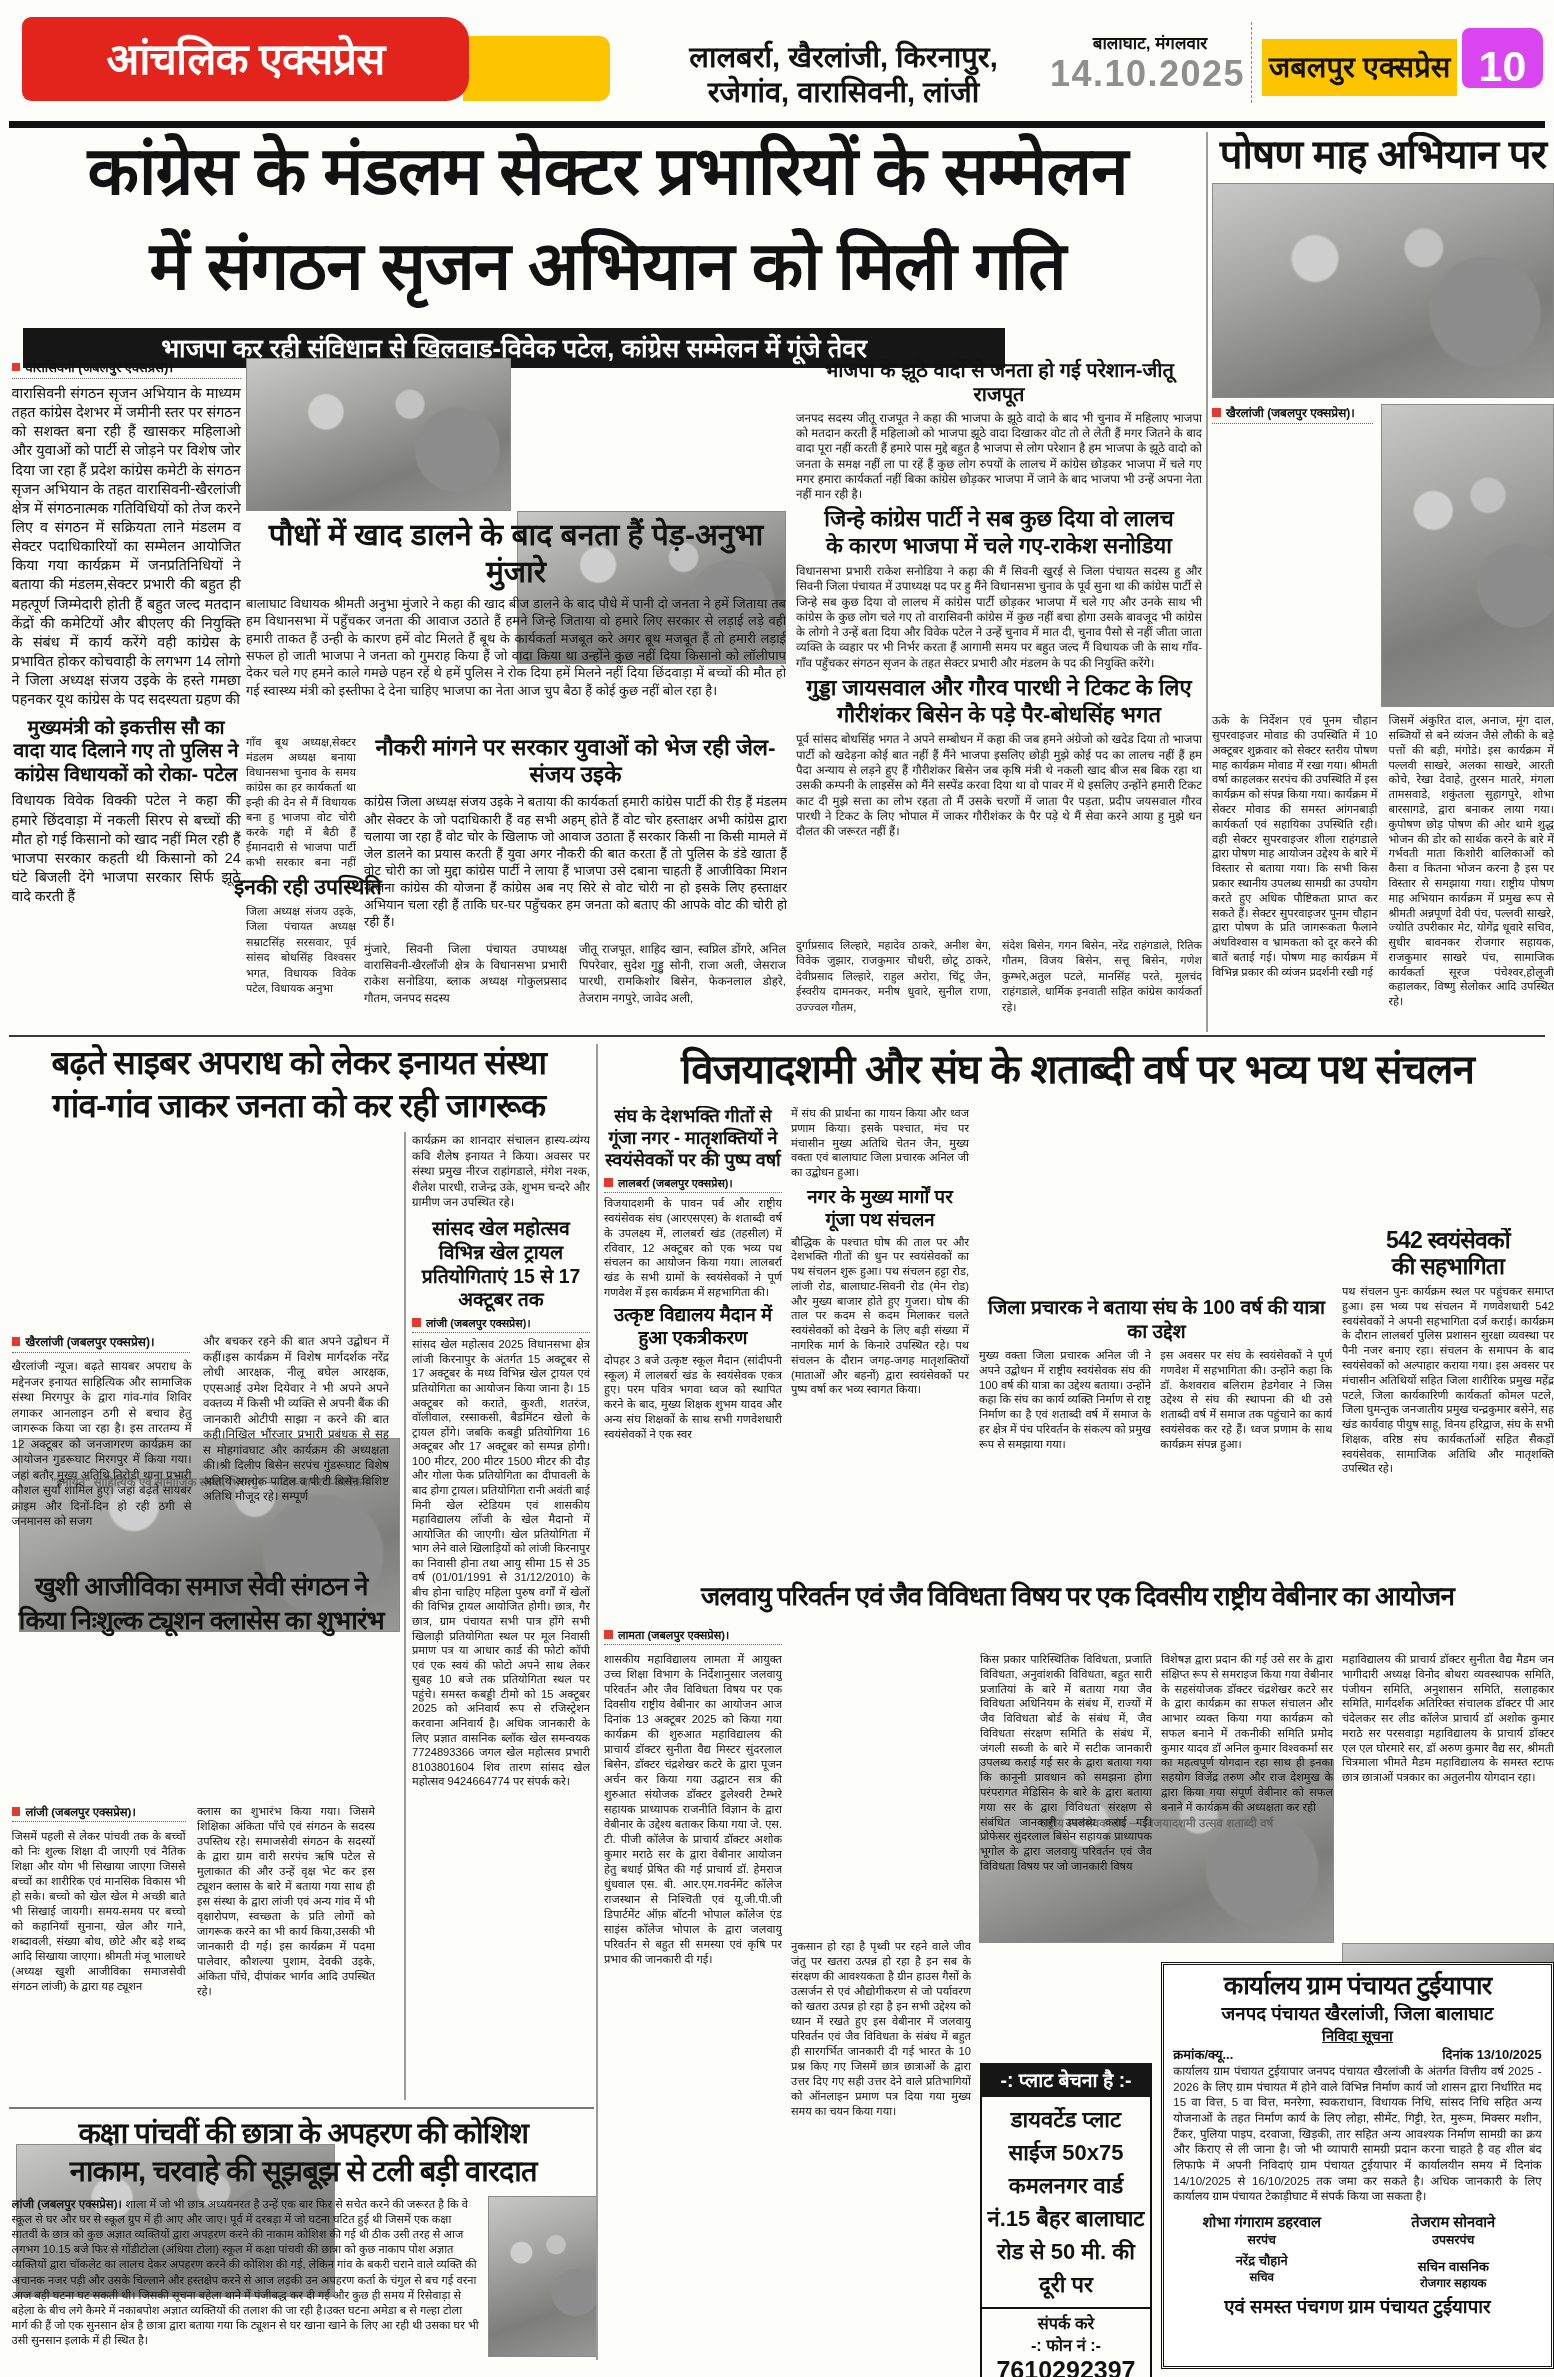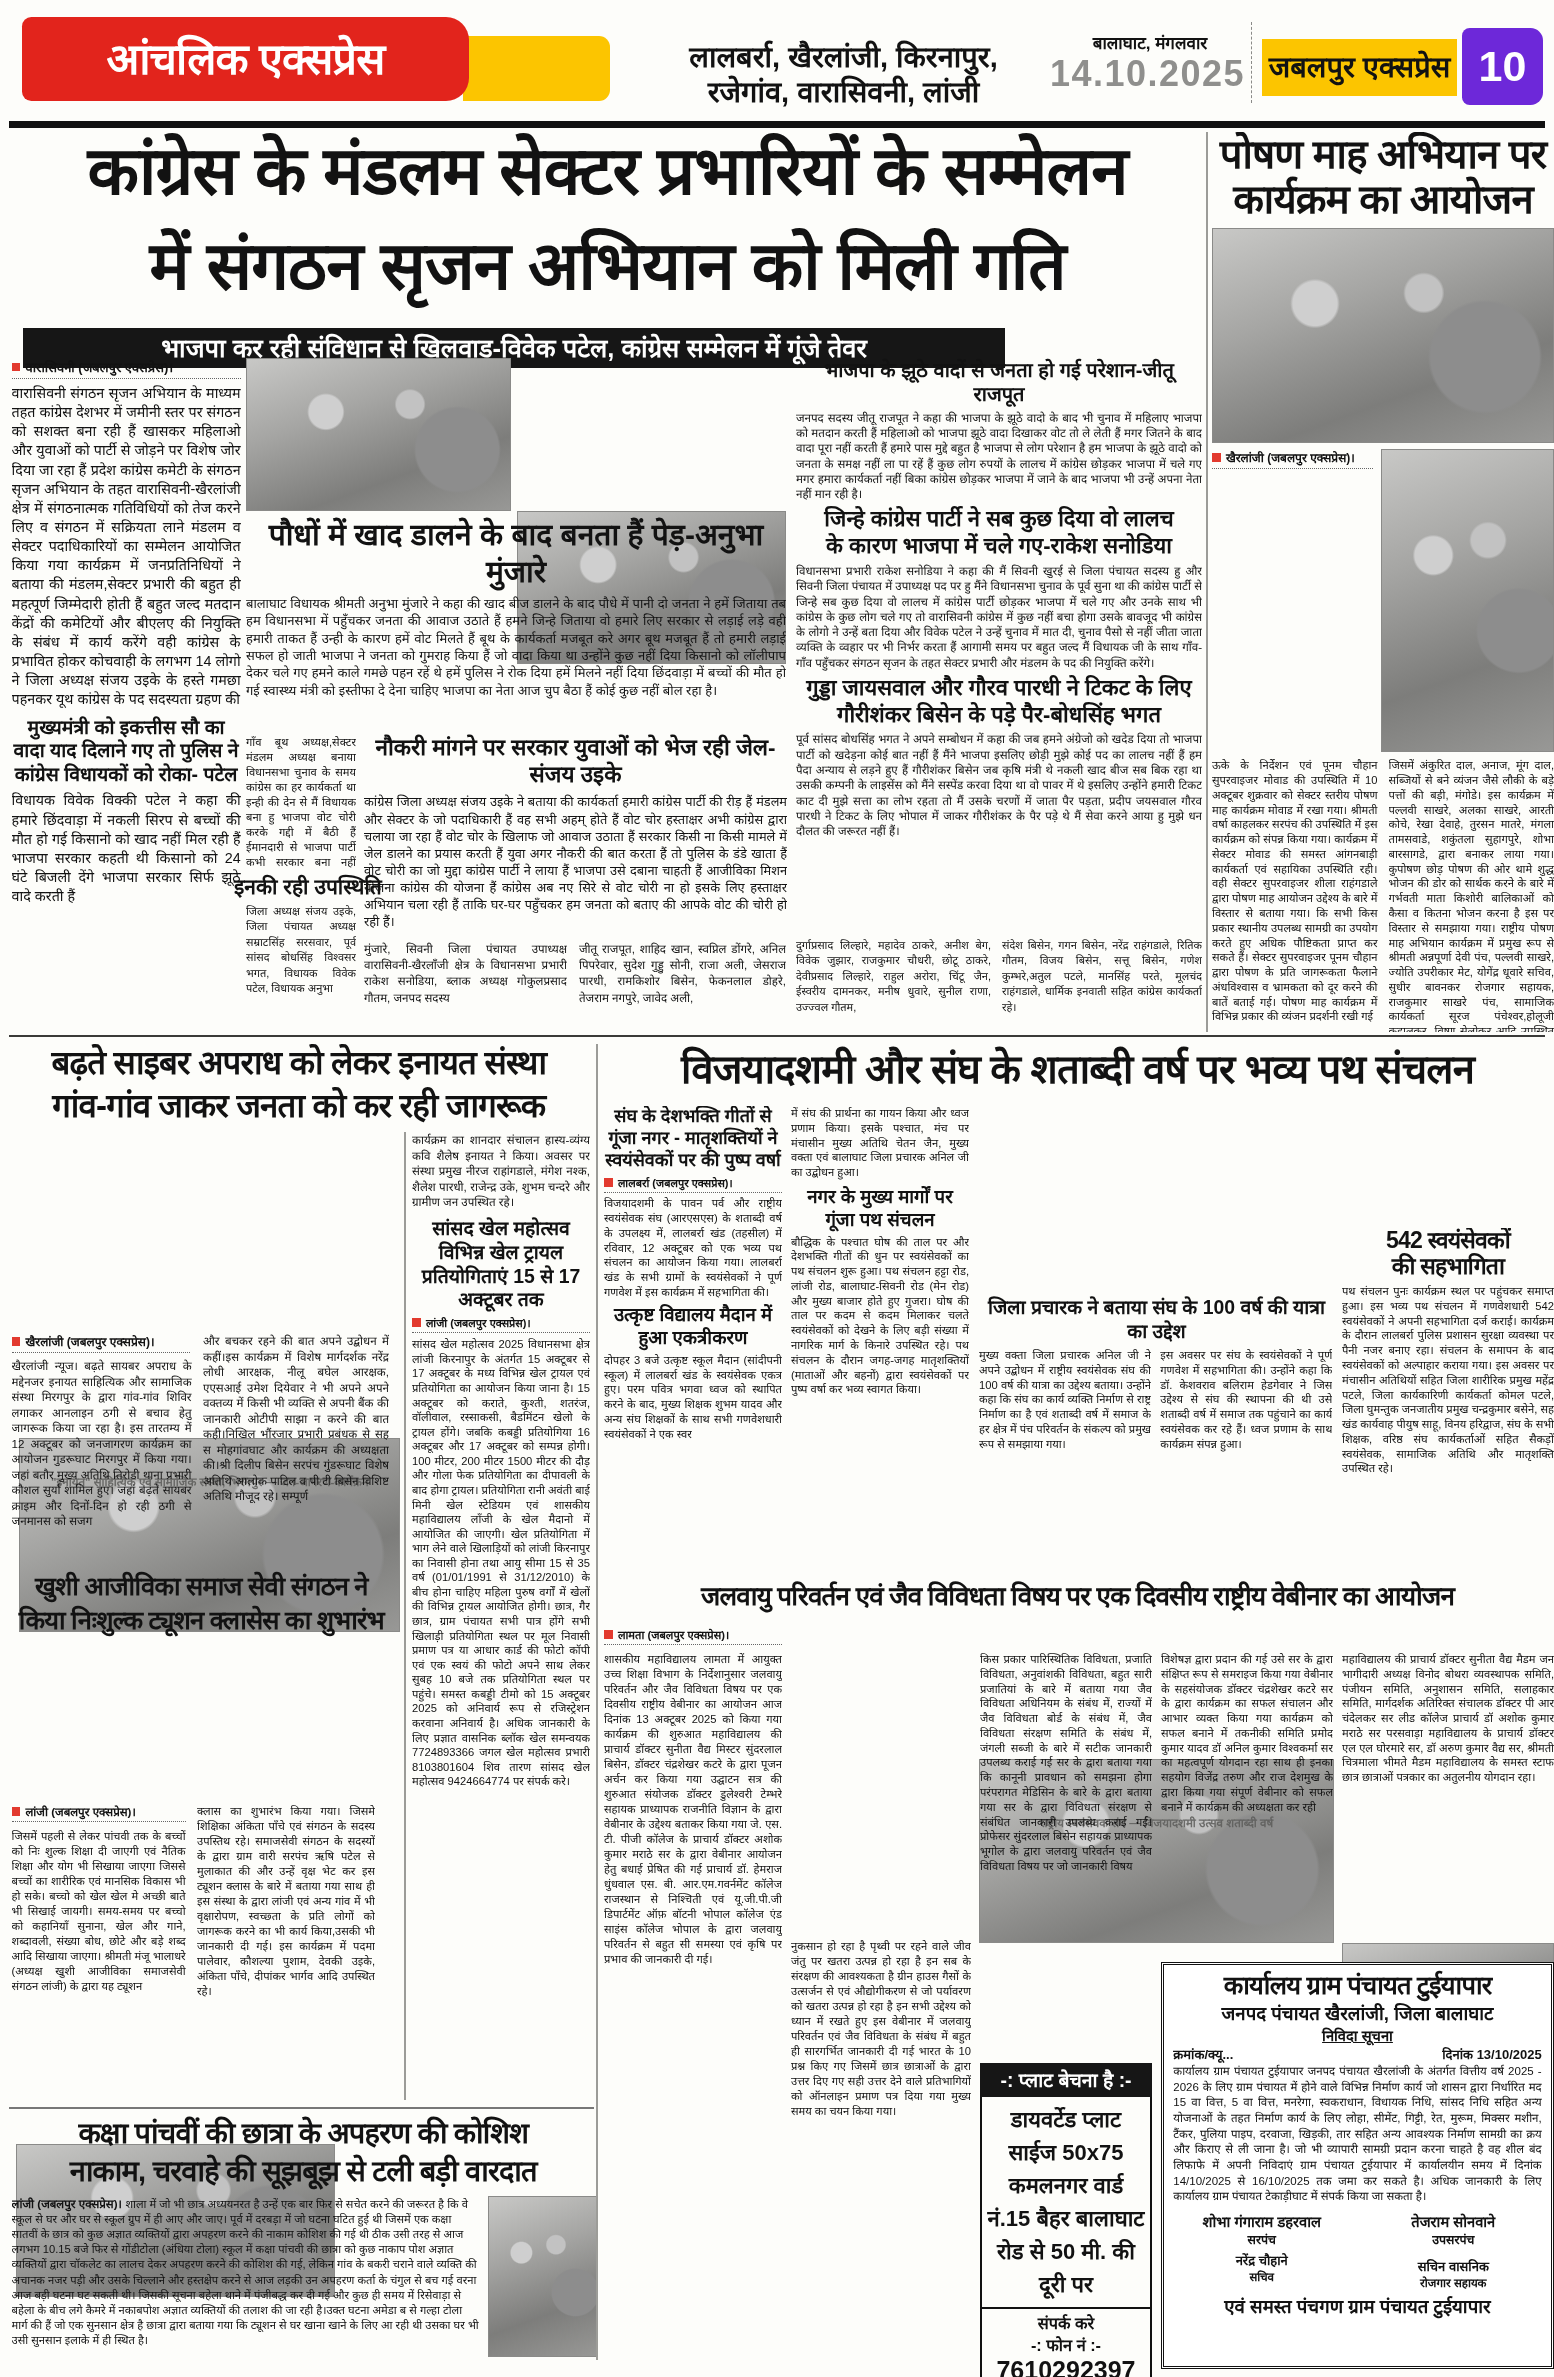--- a/index.html
+++ b/index.html
@@ -40,21 +40,21 @@
 
   <div class="abs ctr bold" style="left:650px;top:36px;width:387px;font-size:29px;"><span>लालबर्रा, खैरलांजी, किरनापुर,</span></div>
   <div class="abs ctr bold" style="left:650px;top:71px;width:387px;font-size:29px;"><span>रजेगांव, वारासिवनी, लांजी</span></div>
 
   <div class="abs ctr bold" style="left:1053px;top:31px;width:194px;font-size:17px;"><span>बालाघाट, मंगलवार</span></div>
   <div class="abs ctr bold" style="left:1047px;top:53px;width:201px;font-size:36px;color:#8f8f8d;letter-spacing:1.5px;"><span>14.10.2025</span></div>
 
   <div class="abs" style="left:1251px;top:22px;height:81px;border-left:1.5px dashed #8a8a88;"></div>
 
   <div class="abs ctr" style="left:1262px;top:39px;width:195px;height:57px;background:#fcc500;font-weight:bold;font-size:29px;line-height:57px;"><span>जबलपुर एक्सप्रेस</span></div>
-  <div class="abs ctr" style="left:1462px;top:28px;width:81px;height:77px;background:#6d28d9;border-radius:7.7px 12.4px 12.4px 7.7px;
+  <div class="abs ctr" style="left:1462px;top:28px;width:81px;height:60px;background:#d946ef;border-radius:7.7px 12.4px 12.4px 7.7px;
               color:#fff;font-weight:bold;font-size:43px;line-height:77px;"><span>10</span></div>
 
   <div class="abs" style="left:9.3px;top:121px;width:1536px;height:7px;background:#111;"></div>
 
   <div class="abs hl ctr" style="left:11.6px;top:133px;width:1192px;font-size:67px;"><span>कांग्रेस के मंडलम सेक्टर प्रभारियों के सम्मेलन</span></div>
   <div class="abs hl ctr" style="left:11.6px;top:228px;width:1192px;font-size:67px;"><span>में संगठन सृजन अभियान को मिली गति</span></div>
 
   <div class="abs ctr blackbar" style="left:23px;top:328px;width:982px;height:40px;font-weight:bold;font-size:25.5px;line-height:40px;"><span>भाजपा कर रही संविधान से खिलवाड़-विवेक पटेल, कांग्रेस सम्मेलन में गूंजे तेवर</span></div>
 
   <div class="abs clip" style="left:11.6px;top:358px;width:229px;height:671px;">
@@ -96,21 +96,20 @@
     <div class="sub" style="font-size:22px;margin-top:4.6px;">गुड्डा जायसवाल और गौरव पारधी ने टिकट के लिए</div>
     <div class="sub" style="font-size:22px;">गौरीशंकर बिसेन के पड़े पैर-बोधसिंह भगत</div>
     <div class="body-txt" style="font-size:11.6px;line-height:1.32;margin-top:3.1px;">पूर्व सांसद बोधसिंह भगत ने अपने सम्बोधन में कहा की जब हमने अंग्रेजो को खदेड दिया तो भाजपा पार्टी को खदेड़ना कोई बात नहीं हैं मैंने भाजपा इसलिए छोड़ी मुझे कोई पद का लालच नहीं हैं हम पैदा अन्याय से लड़ने हुए हैं गौरीशंकर बिसेन जब कृषि मंत्री थे नकली खाद बीज सब बिक रहा था उसकी कम्पनी के लाइसेंस को मैंने सस्पेंड करवा दिया था वो पावर में थे इसलिए उन्होंने हमारी टिकट काट दी मुझे सत्ता का लोभ रहता तो मैं उसके चरणों में जाता पैर पड़ता, प्रदीप जयसवाल गौरव पारधी ने टिकट के लिए भोपाल में जाकर गौरीशंकर के पैर पड़े थे मैं सेवा करने आया हु मुझे धन दौलत की जरूरत नहीं हैं।</div>
   </div>
   <div class="abs clip namelist" style="left:796px;top:938px;width:195px;height:91px;font-size:11px;">दुर्गाप्रसाद लिल्हारे, महादेव ठाकरे, अनीश बेग, विवेक जुझार, राजकुमार चौधरी, छोटू ठाकरे, देवीप्रसाद लिल्हारे, राहुल अरोरा, चिंटू जैन, ईस्वरीय दामनकर, मनीष धुवारे, सुनील राणा, उज्ज्वल गौतम,</div>
   <div class="abs clip namelist" style="left:1002px;top:938px;width:200px;height:91px;font-size:11px;">संदेश बिसेन, गगन बिसेन, नरेंद्र राहंगडाले, रितिक गौतम, विजय बिसेन, सत्तू बिसेन, गणेश कुम्भरे,अतुल पटले, मानसिंह परते, मूलचंद राहंगडाले, धार्मिक इनवाती सहित कांग्रेस कार्यकर्ता रहे।</div>
 
   <div class="abs rule-v" style="left:1206px;top:132px;height:900px;"></div>
   <div class="abs clip" style="left:1212px;top:132px;width:342px;height:900px;">
     <div class="hl ctr" style="font-size:40px;">पोषण माह अभियान पर</div>
-    <div class="hl ctr" style="font-size:40px;">कार्यक्रम का आयोजन</div>
     <div class="ph" style="width:342px;height:215px;margin:6.2px 0 6.2px 0;"></div>
     <div style="display:flex;gap:7.7px;">
       <div style="width:161px;">
         <div class="byline" style="font-size:12px;">
             <span class="bysq"></span>
           <span>खैरलांजी (जबलपुर एक्सप्रेस)।</span>
           </div>
       </div>
       <div class="ph" style="width:173px;height:303px;flex:0 0 auto;"></div>
     </div>

